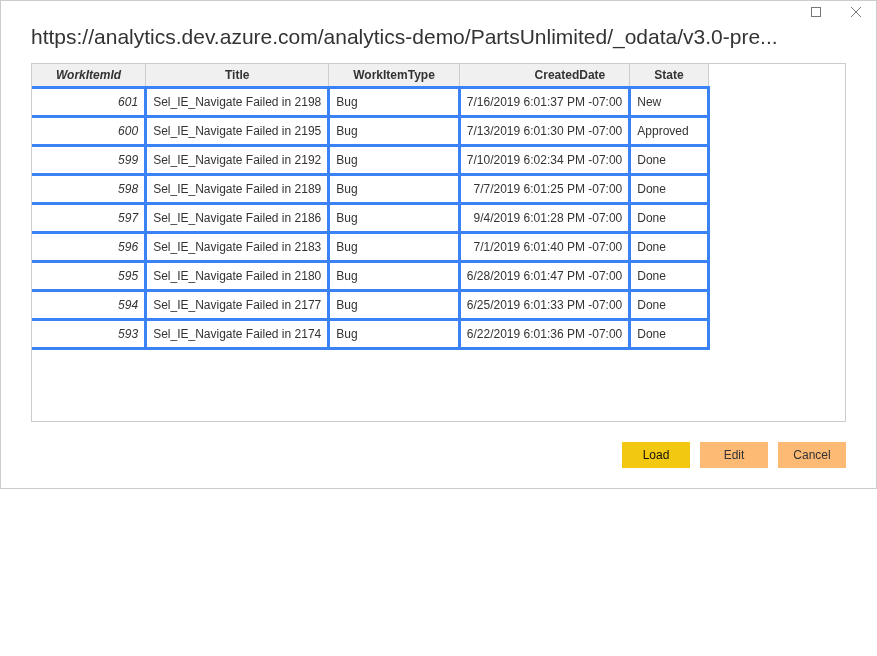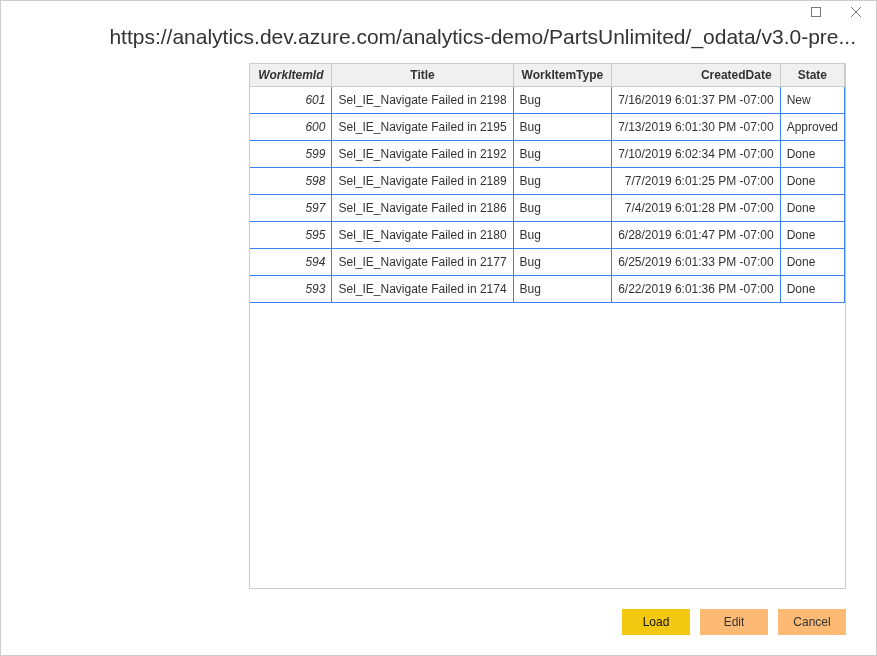--- a/index.html
+++ b/index.html
@@ -10,27 +10,26 @@
     body {
       font-family: "Segoe UI", Tahoma, Geneva, sans-serif;
       font-size: 12px;
       background: #fff;
       width: 877px;
       height: 656px;
       position: relative;
     }
     .window {
       width: 877px;
-      height: 656px;
+      height: 489px;
       background: #fff;
       border: 1px solid #ccc;
       display: flex;
       flex-direction: column;
       padding: 0;
-      align-items: flex-end;
     }
     .titlebar {
       display: flex;
       justify-content: flex-end;
       align-items: center;
       height: 22px;
       padding-right: 6px;
       gap: 12px;
     }
     .titlebar .ctl {
@@ -60,27 +59,27 @@
     }
     table {
       border-collapse: collapse;
       font-size: 12px;
       color: #333;
     }
     th {
       background: #f0f0f0;
       font-weight: 600;
       text-align: center;
-      padding: 4px 8px;
+      padding: 4px 24px;
       border: 1px solid #ccc;
       border-top: none;
     }
     th:first-child { border-left: none; }
     td {
-      border: 1px solid #3b82f6;
+      border: 3px solid #3b82f6;
       padding: 6px 6px;
       white-space: nowrap;
     }
     td:first-child { border-left: none; }
     .col-id {
       text-align: right;
       font-style: italic;
       width: 82px;
     }
     .col-title {
@@ -180,21 +179,28 @@
             <td class="col-id">598</td>
             <td class="col-title">Sel_IE_Navigate Failed in 2189</td>
             <td class="col-type">Bug</td>
             <td class="col-date">7/7/2019 6:01:25 PM -07:00</td>
             <td class="col-state">Done</td>
           </tr>
           <tr>
             <td class="col-id">597</td>
             <td class="col-title">Sel_IE_Navigate Failed in 2186</td>
             <td class="col-type">Bug</td>
-            <td class="col-date">7/4/2019 6:01:28 PM -07:00</td>
+            <td class="col-date">9/4/2019 6:01:28 PM -07:00</td>
+            <td class="col-state">Done</td>
+          </tr>
+          <tr>
+            <td class="col-id">596</td>
+            <td class="col-title">Sel_IE_Navigate Failed in 2183</td>
+            <td class="col-type">Bug</td>
+            <td class="col-date">7/1/2019 6:01:40 PM -07:00</td>
             <td class="col-state">Done</td>
           </tr>
           <tr>
             <td class="col-id">595</td>
             <td class="col-title">Sel_IE_Navigate Failed in 2180</td>
             <td class="col-type">Bug</td>
             <td class="col-date">6/28/2019 6:01:47 PM -07:00</td>
             <td class="col-state">Done</td>
           </tr>
           <tr>

